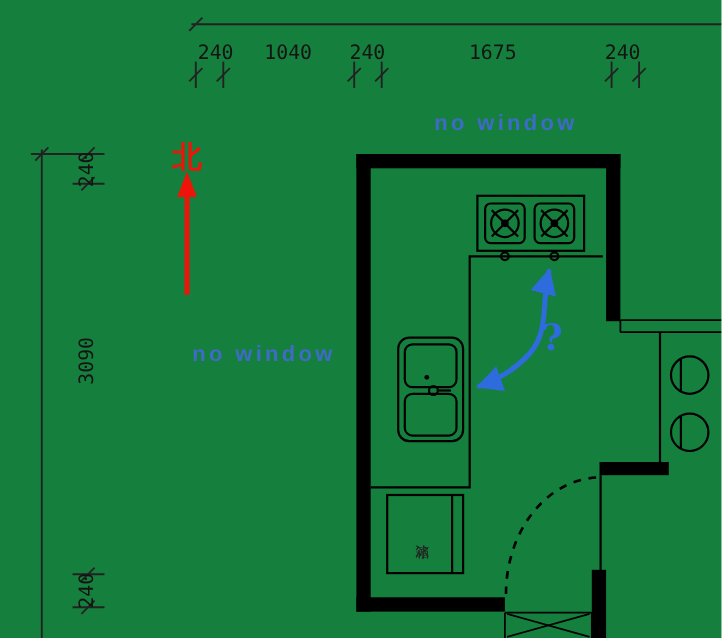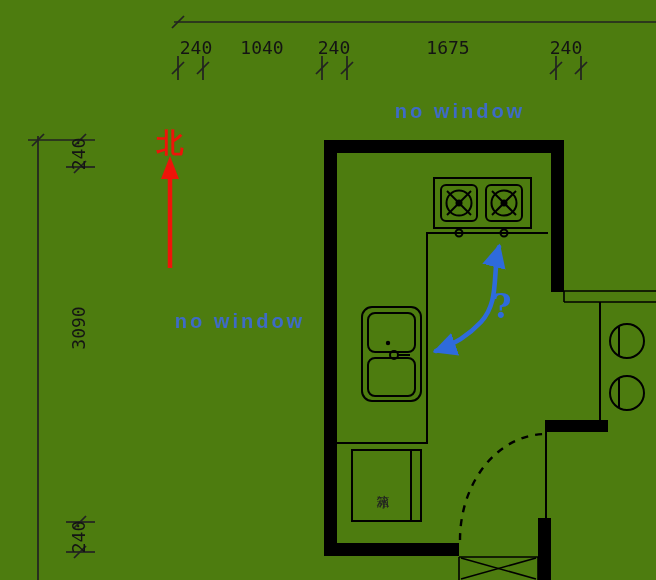--- a/index.html
+++ b/index.html
@@ -1,17 +1,17 @@
 <!DOCTYPE html>
 <html><head>
 <meta charset="utf-8">
 <style>
   html,body{margin:0;padding:0;background:#ffffff;}
   .canvas{
-    position:relative;width:656px;height:580px;background:#4d7c0f;overflow:hidden;
+    position:relative;width:656px;height:580px;background:#15803d;overflow:hidden;
     font-family:"Liberation Sans",sans-serif;
   }
   svg{display:block;}
   
   .w{fill:#000000;stroke:none;}
   
   .ln{stroke:#000000;stroke-width:2;fill:none;}
   .ln15{stroke:#000000;stroke-width:1.6;fill:none;}
   
   .dim{stroke:#222222;stroke-width:1.7;fill:none;}

